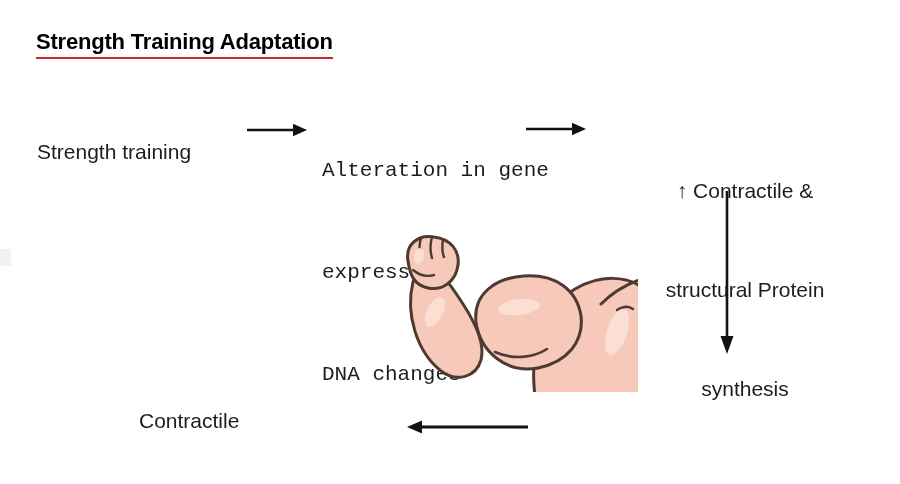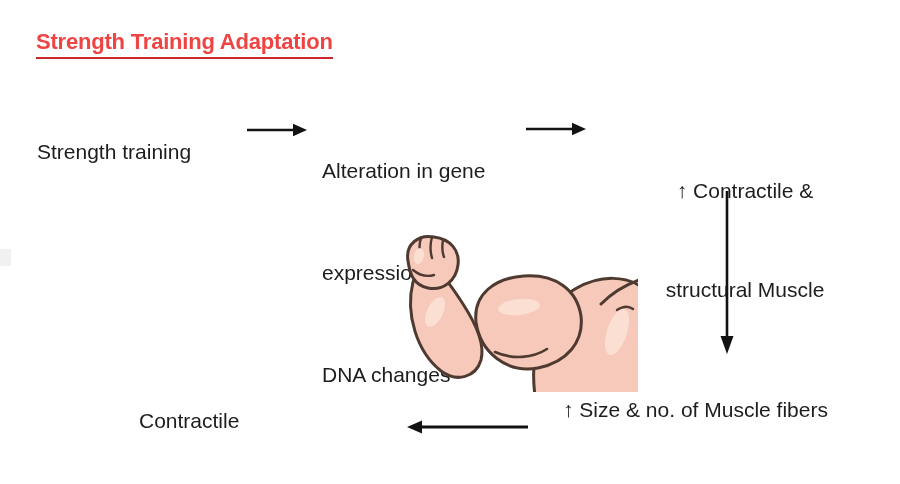--- a/index.html
+++ b/index.html
@@ -3,26 +3,26 @@
 <meta charset="utf-8">
 <style>
   html,body{margin:0;padding:0;background:#fff;}
   .slide{
     position:relative;width:900px;height:484px;background:#ffffff;overflow:hidden;
     font-family:"Liberation Sans", sans-serif;color:#1d1d1d;
   }
   .slide-title{
     position:absolute;left:36px;top:28px;margin:0;
     font-size:22px;line-height:27px;font-weight:600;letter-spacing:-0.2px;
-    color:#ef4444;display:inline-block;border-bottom:2px solid #c9292c;padding-bottom:2px;
+    color:#000000;display:inline-block;border-bottom:2px solid #c9292c;padding-bottom:2px;
   }
   .node{position:absolute;font-size:21px;line-height:26px;white-space:pre;}
   .node-multi{position:absolute;font-size:21px;white-space:pre;}
   .node-multi div{white-space:pre;}
-  .gene{left:322px;top:86px;line-height:34px;text-align:left;}
+  .gene{left:322px;top:86px;line-height:34px;text-align:left;font-family:Liberation Mono, monospace;}
   .protein{left:630px;top:108px;width:230px;line-height:33px;text-align:center;}
   .hyper{left:139px;top:336px;line-height:34px;text-align:left;}
   .strength{left:37px;top:103px;margin-top:36px;}
   .fibers{left:563px;top:397px;}
   .arrow{position:absolute;display:block;}
   .arrow-1{left:246px;top:123px;}
   .arrow-2{left:525px;top:122px;}
   .arrow-down{left:719px;top:191px;}
   .arrow-left{left:406px;top:419px;}
   .arm{position:absolute;left:383px;top:230px;width:255px;height:162px;}
@@ -48,21 +48,22 @@
     <div>DNA changes</div>
   </div>
 
   <svg class="arrow arrow-2" width="62" height="14" viewBox="0 0 62 14">
     <line x1="1" y1="7" x2="49" y2="7" stroke="#121212" stroke-width="2.6"></line>
     <path d="M47,0.8 L61,7 L47,13.2 Z" fill="#121212"></path>
   </svg>
 
   <div class="node-multi protein">
     <div>↑ Contractile &amp;</div>
-    <div>structural Muscle</div>
+    <div>structural Protein</div>
+    <div>synthesis</div>
   </div>
 
   <svg class="arrow arrow-down" width="16" height="164" viewBox="0 0 16 164">
     <line x1="8" y1="0" x2="8" y2="147" stroke="#121212" stroke-width="2.6"></line>
     <path d="M1.5,145 L8,163 L14.5,145 Z" fill="#121212"></path>
   </svg>
 
   <svg class="arm" viewBox="0 0 255 162">
     <g stroke="#4e3a30" stroke-width="3" stroke-linecap="round" stroke-linejoin="round" fill="#f6c9ba">
 
@@ -86,21 +87,20 @@
       <path d="M112,122 C130,130 150,128 164,119" fill="none" stroke-width="2.6"></path>
     </g>
     <g fill="#fbdfd3">
       <ellipse cx="136" cy="77" rx="21" ry="8" transform="rotate(-6 136 77)"></ellipse>
       <ellipse cx="234" cy="102" rx="10" ry="24" transform="rotate(18 234 102)"></ellipse>
       <ellipse cx="52" cy="82" rx="8" ry="16" transform="rotate(26 52 82)"></ellipse>
       <ellipse cx="36" cy="26" rx="5" ry="8" transform="rotate(12 36 26)"></ellipse>
     </g>
   </svg>
 
-  <div class="node fibers">↑ Size &amp; no. of Muscle fibers</div>
 
   <svg class="arrow arrow-left" width="123" height="16" viewBox="0 0 123 16">
     <line x1="122" y1="8" x2="15" y2="8" stroke="#121212" stroke-width="2.8"></line>
     <path d="M16,1.5 L1,8 L16,14.5 Z" fill="#121212"></path>
   </svg>
 
   <div class="node-multi hyper">
     <div>Contractile</div>
     
     

